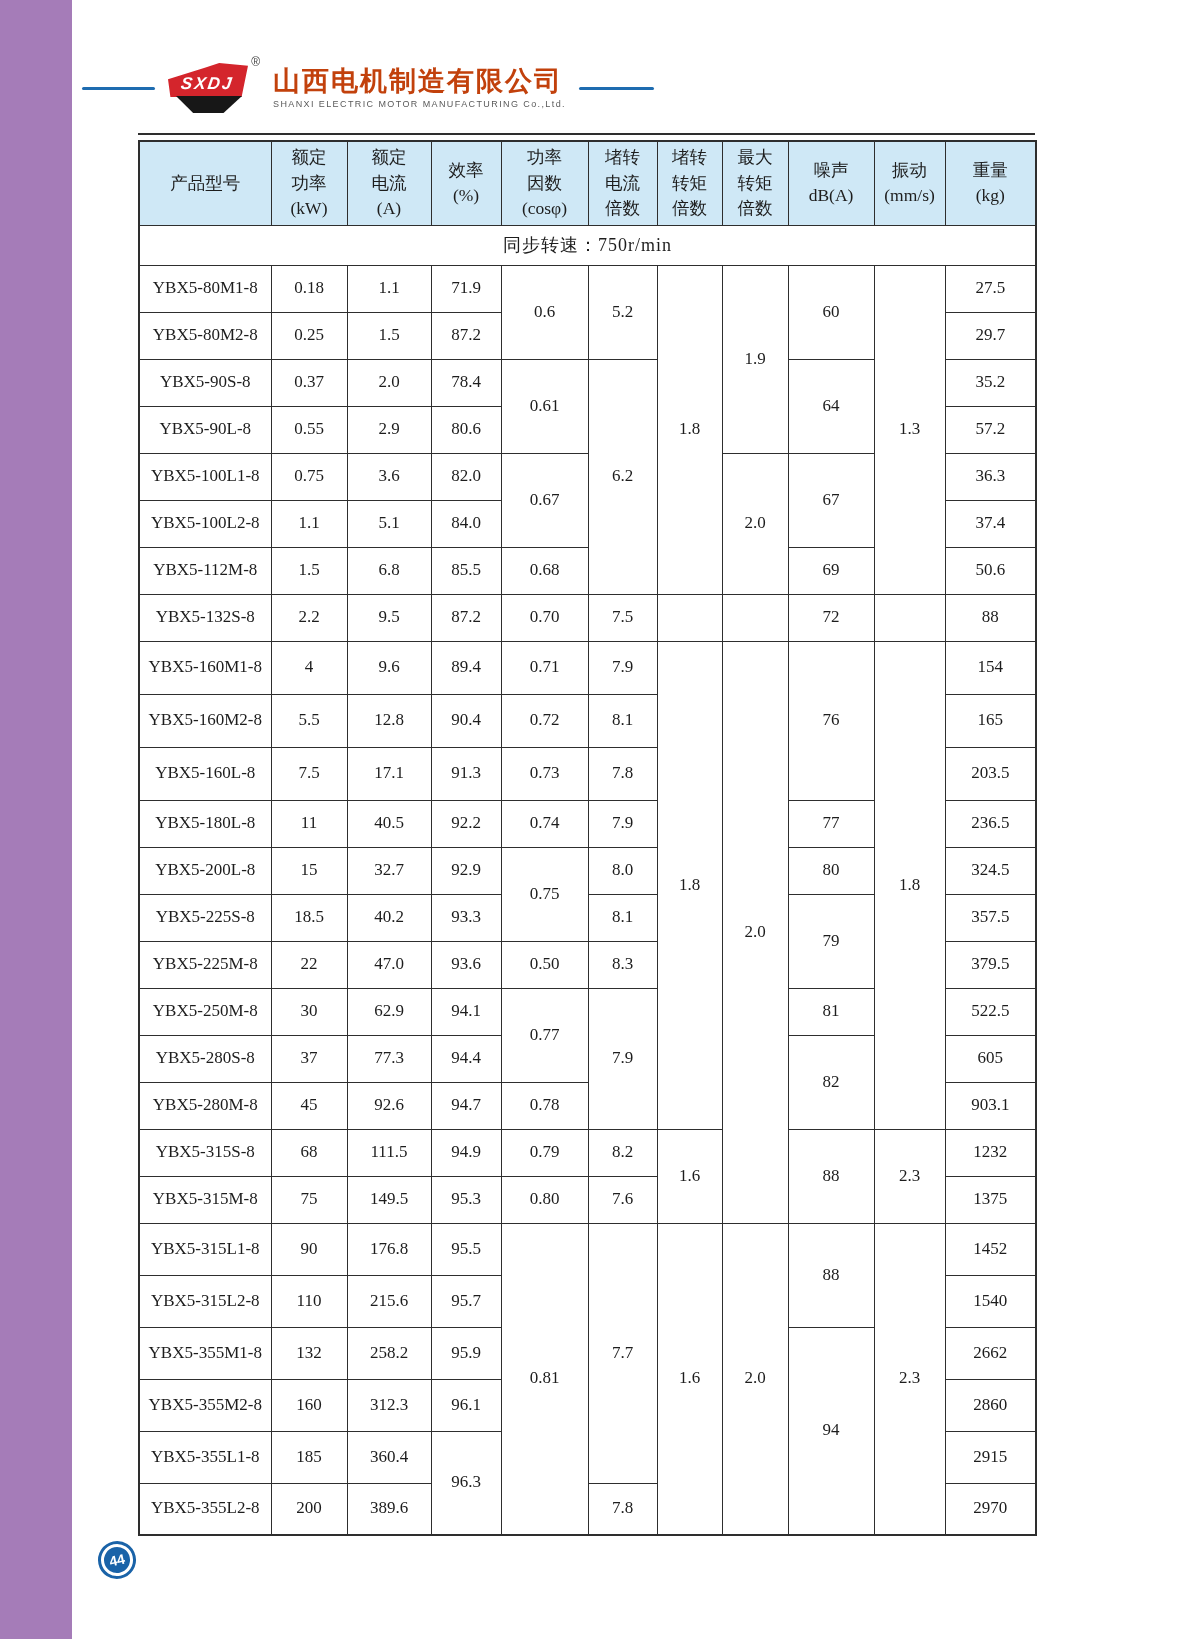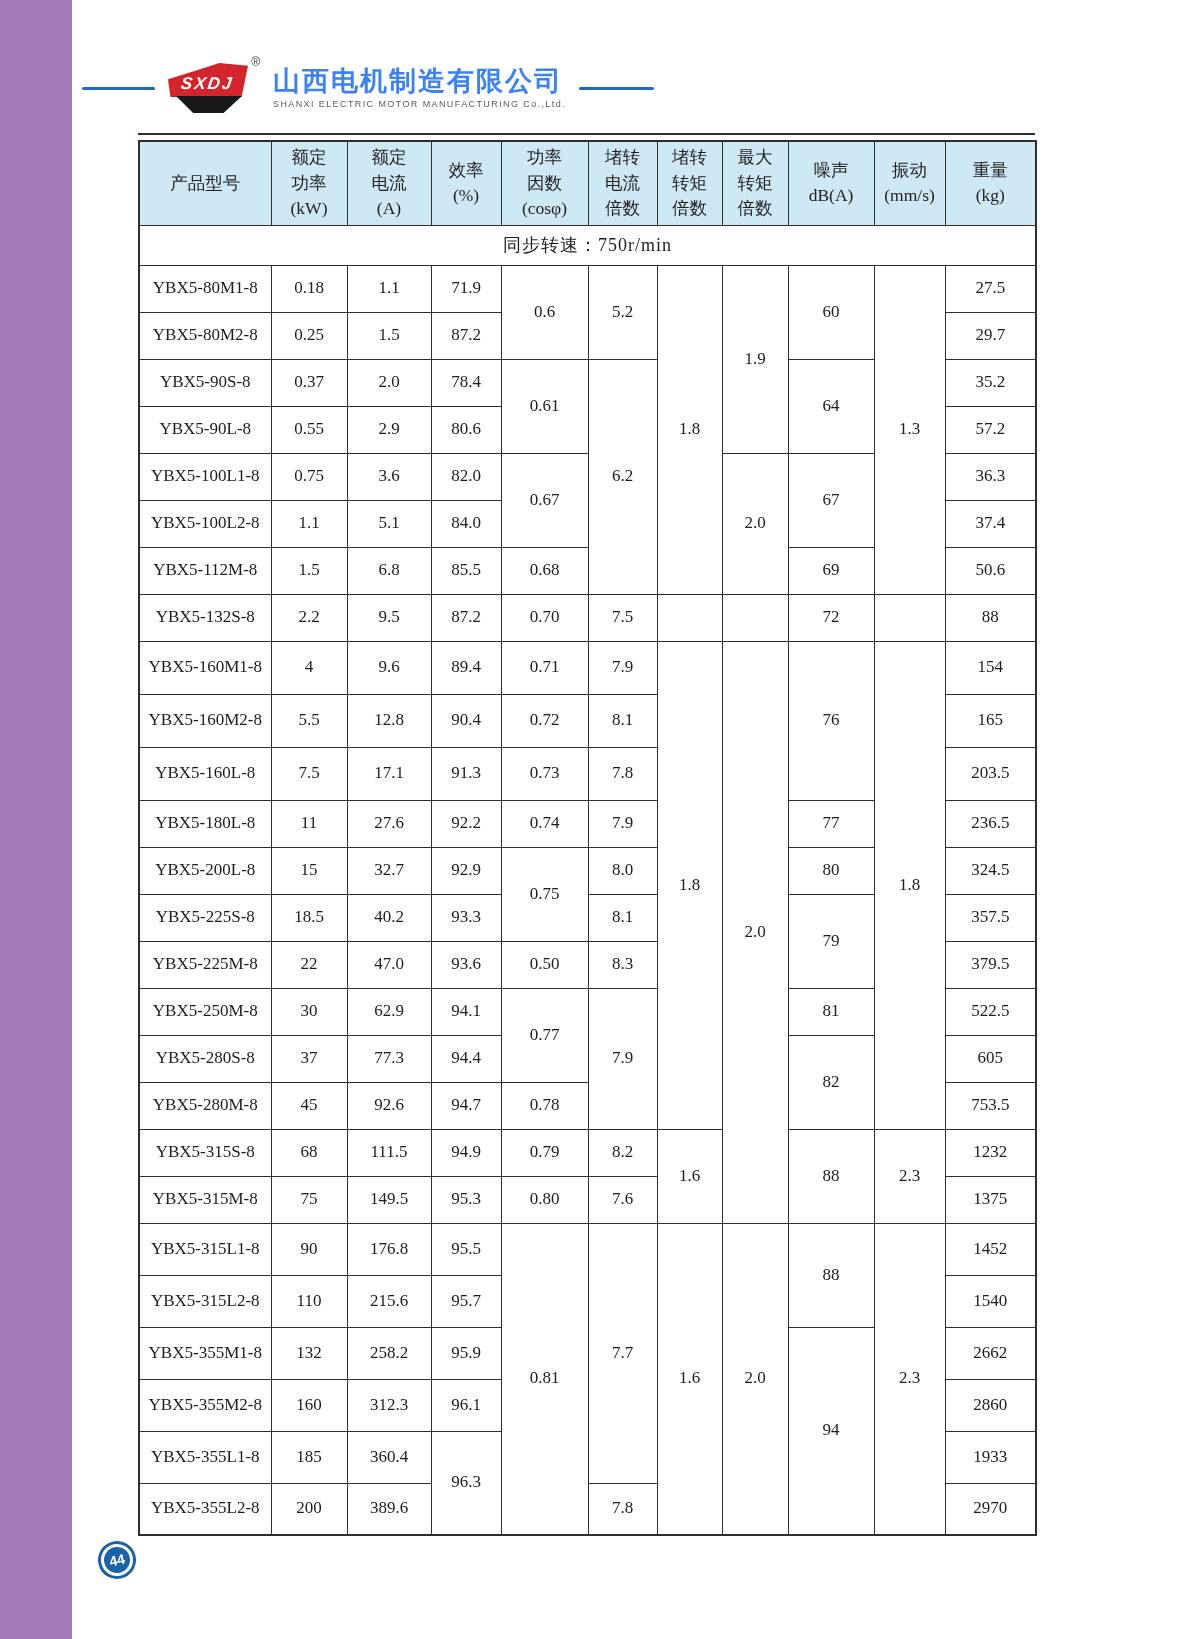--- a/index.html
+++ b/index.html
@@ -21,21 +21,21 @@
   .rule-right{width:75px;}
   .logo{position:relative;width:92px;height:54px;}
   .logo-red{position:absolute;left:0;top:2px;width:80px;height:34px;background:var(--logo_red);
     clip-path:polygon(0 48%,46% 14%,64% 0,100% 8%,92% 100%,3% 100%);}
   .logo-black{position:absolute;left:8px;top:35px;width:66px;height:17px;background:#171717;
     clip-path:polygon(0 0,100% 0,72% 100%,26% 100%);}
   .logo-text{position:absolute;left:13px;top:13px;color:#fff;font-style:italic;font-weight:bold;
     font-size:17px;letter-spacing:2px;transform:skewX(-8deg);}
   .reg{position:absolute;right:0;top:-6px;font-size:12px;color:#444;}
   .brand-names{display:flex;flex-direction:column;justify-content:center;}
-  .brand-cn{font-size:27px;font-weight:600;letter-spacing:2px;color:#3b82f6;line-height:1.1;}
+  .brand-cn{font-size:27px;font-weight:600;letter-spacing:2px;color:#c2410c;line-height:1.1;}
   .brand-en{font-size:9px;letter-spacing:1.4px;color:#5a5a5a;margin-top:3px;white-space:nowrap;}
 
   
   .table-wrap{position:absolute;left:138px;top:133px;width:897px;}
   .top-rule{height:2px;background:var(--border);margin-bottom:5px;}
   table{width:897px;table-layout:fixed;border-collapse:collapse;border:2px solid var(--border);
     font-family:"Liberation Serif","DejaVu Serif",serif;}
   th,td{border:1px solid var(--border);text-align:center;vertical-align:middle;
     font-size:17px;line-height:1.45;padding:0 2px;overflow:hidden;}
   thead tr{height:84px;}
@@ -230,21 +230,21 @@
             <td>7.5</td>
             <td>17.1</td>
             <td>91.3</td>
             <td>0.73</td>
             <td>7.8</td>
             <td>203.5</td>
           </tr>
           <tr>
             <td>YBX5-180L-8</td>
             <td>11</td>
-            <td>27.6</td>
+            <td>40.5</td>
             <td>92.2</td>
             <td>0.74</td>
             <td>7.9</td>
             <td>77</td>
             <td>236.5</td>
           </tr>
           <tr>
             <td>YBX5-200L-8</td>
             <td>15</td>
             <td>32.7</td>
@@ -289,21 +289,21 @@
             <td>94.4</td>
             <td rowspan="2">82</td>
             <td>605</td>
           </tr>
           <tr>
             <td>YBX5-280M-8</td>
             <td>45</td>
             <td>92.6</td>
             <td>94.7</td>
             <td>0.78</td>
-            <td>753.5</td>
+            <td>903.1</td>
           </tr>
           <tr>
             <td>YBX5-315S-8</td>
             <td>68</td>
             <td>111.5</td>
             <td>94.9</td>
             <td>0.79</td>
             <td>8.2</td>
             <td rowspan="2">1.6</td>
             <td rowspan="2">88</td>
@@ -352,21 +352,21 @@
             <td>160</td>
             <td>312.3</td>
             <td>96.1</td>
             <td>2860</td>
           </tr>
           <tr>
             <td>YBX5-355L1-8</td>
             <td>185</td>
             <td>360.4</td>
             <td rowspan="2">96.3</td>
-            <td>1933</td>
+            <td>2915</td>
           </tr>
           <tr>
             <td>YBX5-355L2-8</td>
             <td>200</td>
             <td>389.6</td>
             <td>7.8</td>
             <td>2970</td>
           </tr>
         </tbody>
       </table>

